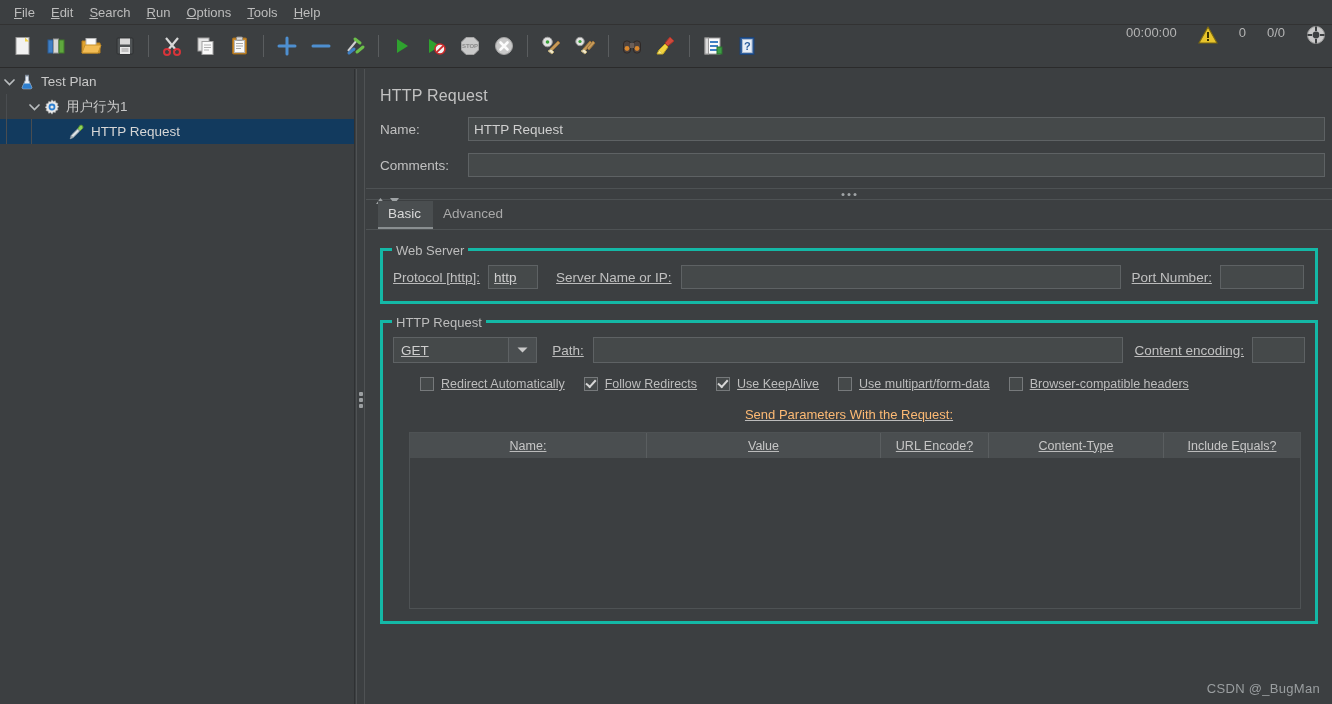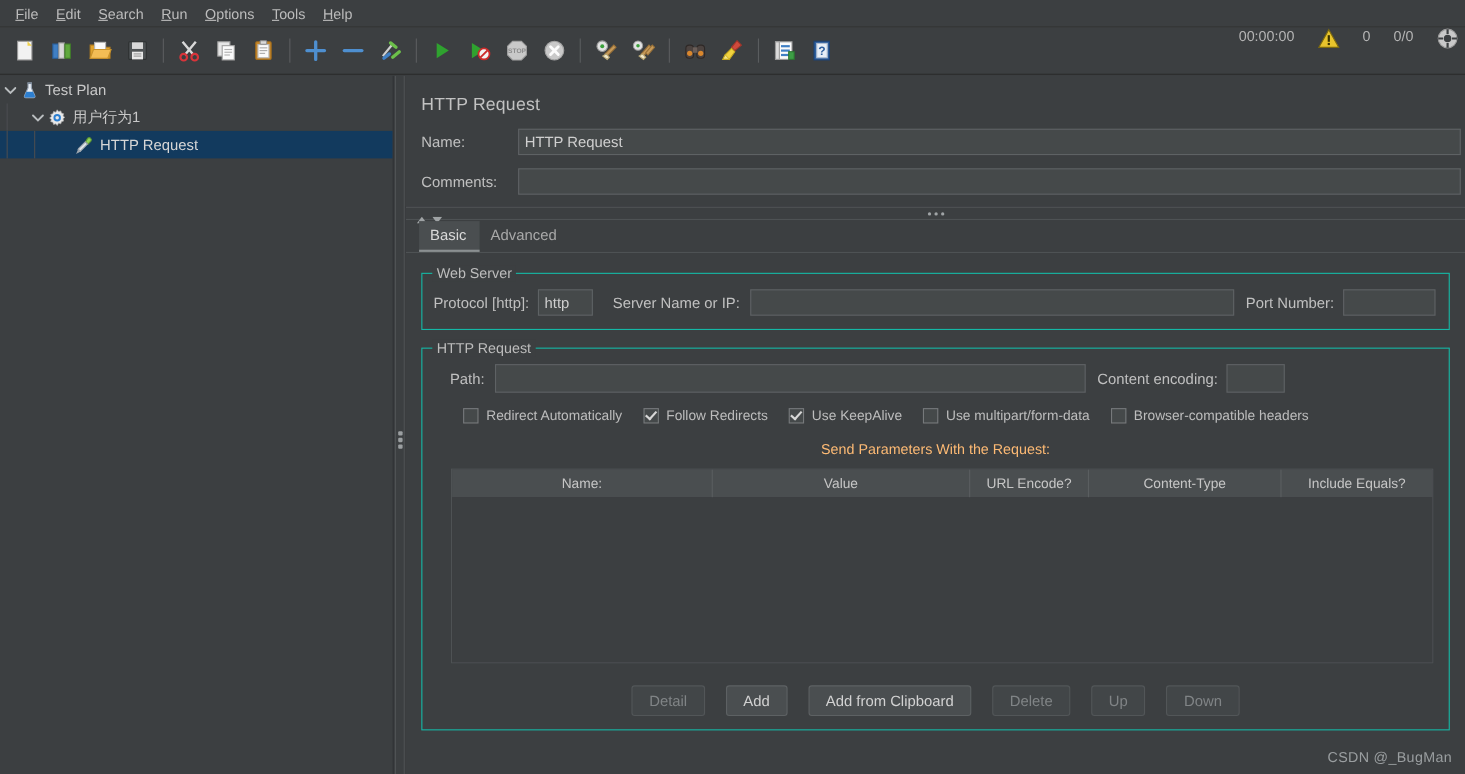--- a/index.html
+++ b/index.html
@@ -211,23 +211,24 @@
 
   .tabbar.sub {
     border-bottom: 1px solid #4e5254;
     padding-left: 16px;
     margin-top: 10px;
   }
 
   
   .groupbox {
     position: relative;
-    border: 1px solid #14b8a6;
+    border: 3px solid #14b8a6;
     margin: 18px 14px 0 14px;
     padding: 14px 10px 12px 10px;
+    text-decoration: underline;
   }
   .groupbox > .gb-title {
     position: absolute;
     top: -8px; left: 9px;
     background: #3c3f41;
     padding: 0 4px;
     font-size: 13px;
     color: #bdbdbd;
   }
   .gb-line { display: flex; align-items: center; }
@@ -638,20 +639,28 @@
           <span class="field-label" style="margin-left:18px">Server Name or IP:</span>
           <input class="txt" style="width: 440px; margin-left: 9px;" value="">
           <span class="field-label" style="margin-left:11px">Port Number:</span>
           <input class="txt" style="width: 84px; margin-left: 8px;" value="">
         </div>
       </div>
 
       <div class="groupbox" style="margin-top:16px">
         <div class="gb-title">HTTP Request</div>
         <div class="gb-line">
+          <div class="combo">
+            <span class="val">GET</span>
+            <span class="arrow">
+              <svg width="11" height="8" viewBox="0 0 11 8">
+                  <path d="M0.5 1.5 L5.5 6.5 L10.5 1.5 Z" fill="#c9c9c9"></path>
+                </svg>
+            </span>
+          </div>
           <span class="field-label" style="margin-left:15px">Path:</span>
           <input class="txt" style="width: 537px; height: 26px; margin-left: 9px;" value="">
           <span class="field-label" style="margin-left:11px">Content encoding:</span>
           <input class="txt" style="width: 53px; height: 26px; margin-left: 8px;" value="">
         </div>
 
         <div class="cb-row" id="cbrow">
             <label class="cb-wrap">
               <span class="cbox"></span>
               <span class="cb-label">Redirect Automatically</span>
@@ -681,26 +690,18 @@
           <div class="thead" id="thead">
               <div class="th" style="width: 237px;">Name:</div>
               <div class="th" style="width: 234px;">Value</div>
               <div class="th" style="width: 108px;">URL Encode?</div>
               <div class="th" style="width: 175px;">Content-Type</div>
               <div class="th" style="width: 128px; flex: 1 1 auto;">Include Equals?</div>
             </div>
           <div class="tbody"></div>
         </div>
 
-        <div class="btnrow" id="btnrow">
-            <button class="btn disabled" disabled="">Detail</button>
-            <button class="btn">Add</button>
-            <button class="btn">Add from Clipboard</button>
-            <button class="btn disabled" disabled="">Delete</button>
-            <button class="btn disabled" disabled="">Up</button>
-            <button class="btn disabled" disabled="">Down</button>
-          </div>
       </div>
 
       <div class="watermark">CSDN @_BugMan</div>
     </div>
   </div>
 </div>
 
 </body></html>

